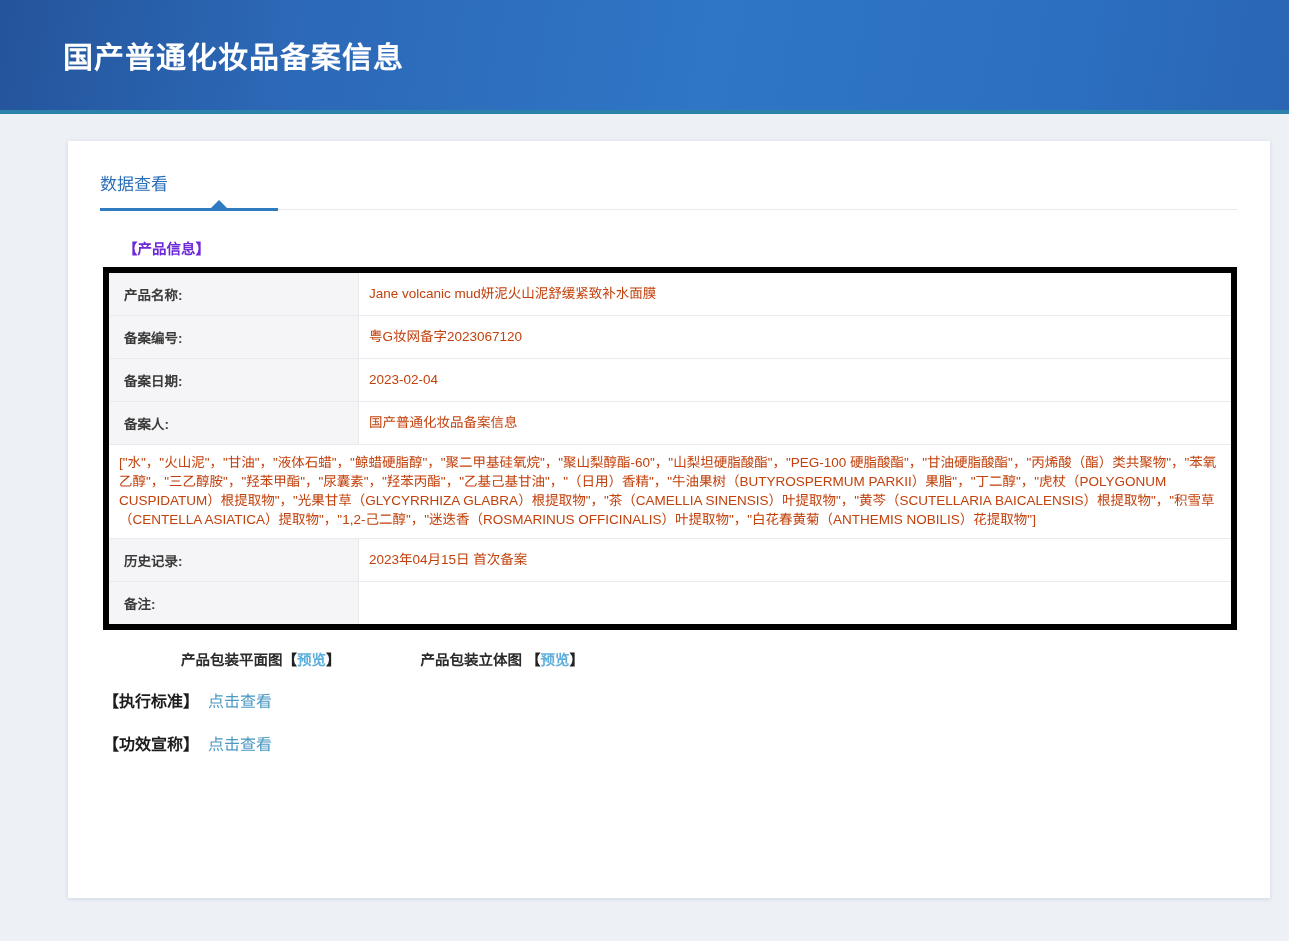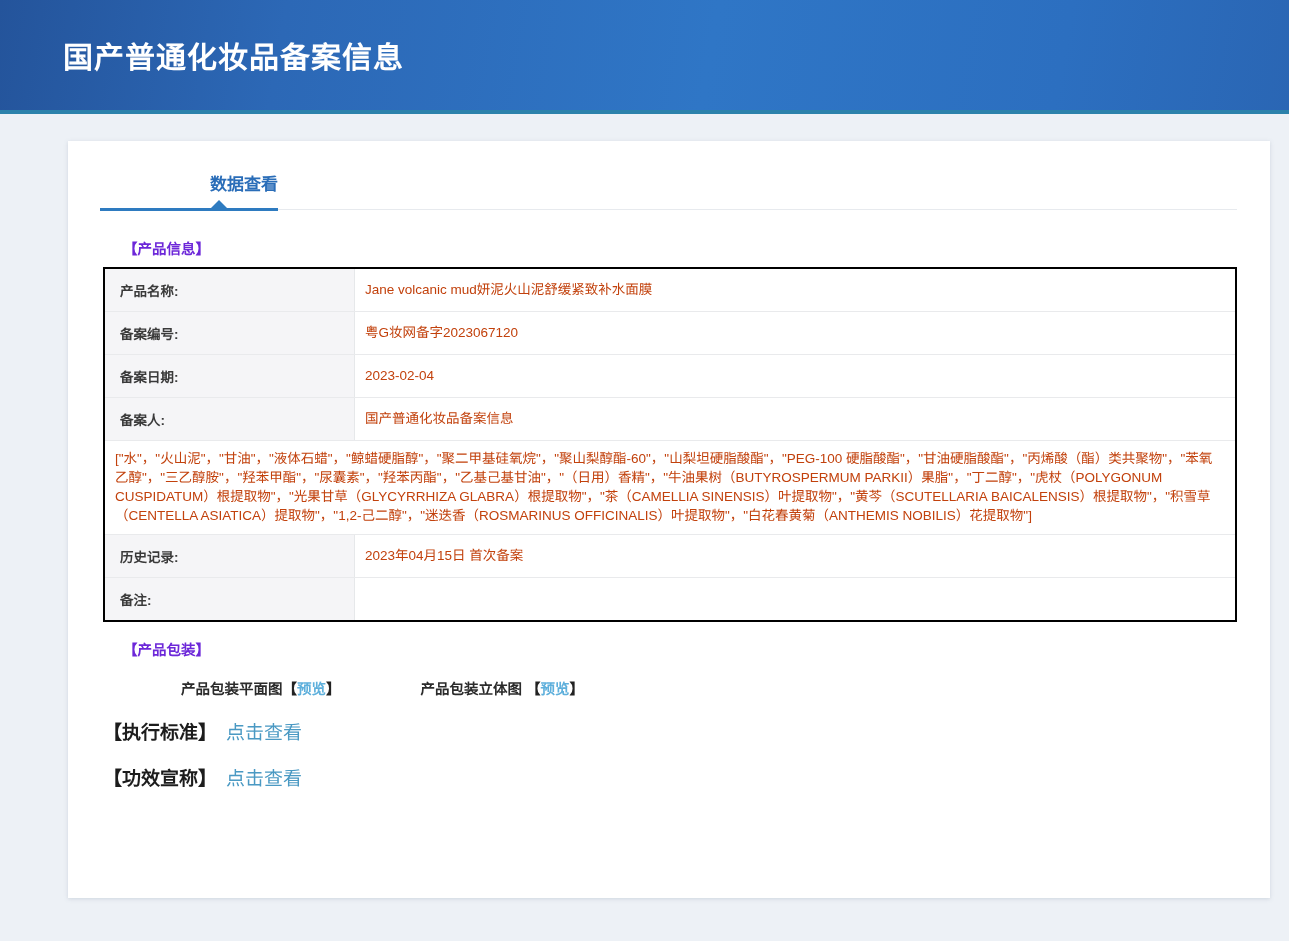--- a/index.html
+++ b/index.html
@@ -32,24 +32,24 @@
     min-height: 757px;
     box-shadow: 0 1px 4px rgba(120,135,160,0.25);
     padding: 0 33px 38px 35px;
   }
   
   .tabbar { position: relative; padding-top: 29px; }
   .tab {
     display: inline-block;
     width: 178px;
     margin-left: -3px;
-    text-align: right;
+    text-align: left;
     color: #2a6db8;
     font-size: 17px;
-    font-weight: bold;
+    font-weight: normal;
     padding-bottom: 14px;
     cursor: pointer;
   }
   .tab-rule {
     position: relative;
     height: 1px;
     background: #e7eaee;
   }
   .tab-indicator {
     position: absolute;
@@ -69,21 +69,21 @@
   .sec-title {
     font-size: 14.5px;
     font-weight: bold;
     color: #6d28d9;
     margin-top: 27px;
     margin-bottom: 9px;
     margin-left: 20px;
   }
   
   .info-table {
-    border: 2px solid #000000;
+    border: 6px solid #000000;
     width: 1134px;
     background: #fff;
   }
   .t-row { display: flex; align-items: center; min-height: 39px; }
   .t-row + .t-row { border-top: 1px solid #e9eaec; }
   .t-label {
     width: 250px;
     align-self: stretch;
     background: #f5f5f7;
     border-right: 1px solid #e6e8ea;
@@ -113,21 +113,21 @@
   .pack-item + .pack-item { margin-left: 76px; }
   .bracket { color: #222; font-weight: bold; }
   .link-preview {
     color: #5fb0dc;
     text-decoration: none;
     font-weight: bold;
     cursor: pointer;
   }
   .std-line {
     margin-top: 19px;
-    font-size: 19px;
+    font-size: 16px;
     font-weight: bold;
     color: #1c1c1c;
   }
   .link-view {
     color: #4a99c3;
     font-weight: normal;
     text-decoration: none;
     margin-left: 9px;
     cursor: pointer;
   }
@@ -174,21 +174,20 @@
     <div class="t-row">
       <div class="t-label">历史记录:</div>
       <div class="t-value">2023年04月15日 首次备案</div>
     </div>
     <div class="t-row">
       <div class="t-label">备注:</div>
       <div class="t-value"></div>
     </div>
   </div>
 
-  <div class="sec-title" style="margin-top:16px;">【产品包装】</div>
 
   <div class="pack-line">
     <span class="pack-item">
       <span>产品包装平面图</span><span class="bracket">【</span><a class="link-preview">预览</a><span class="bracket">】</span>
     </span>
     <span class="pack-item">
       <span>产品包装立体图 </span><span class="bracket">【</span><a class="link-preview">预览</a><span class="bracket">】</span>
     </span>
   </div>
 

